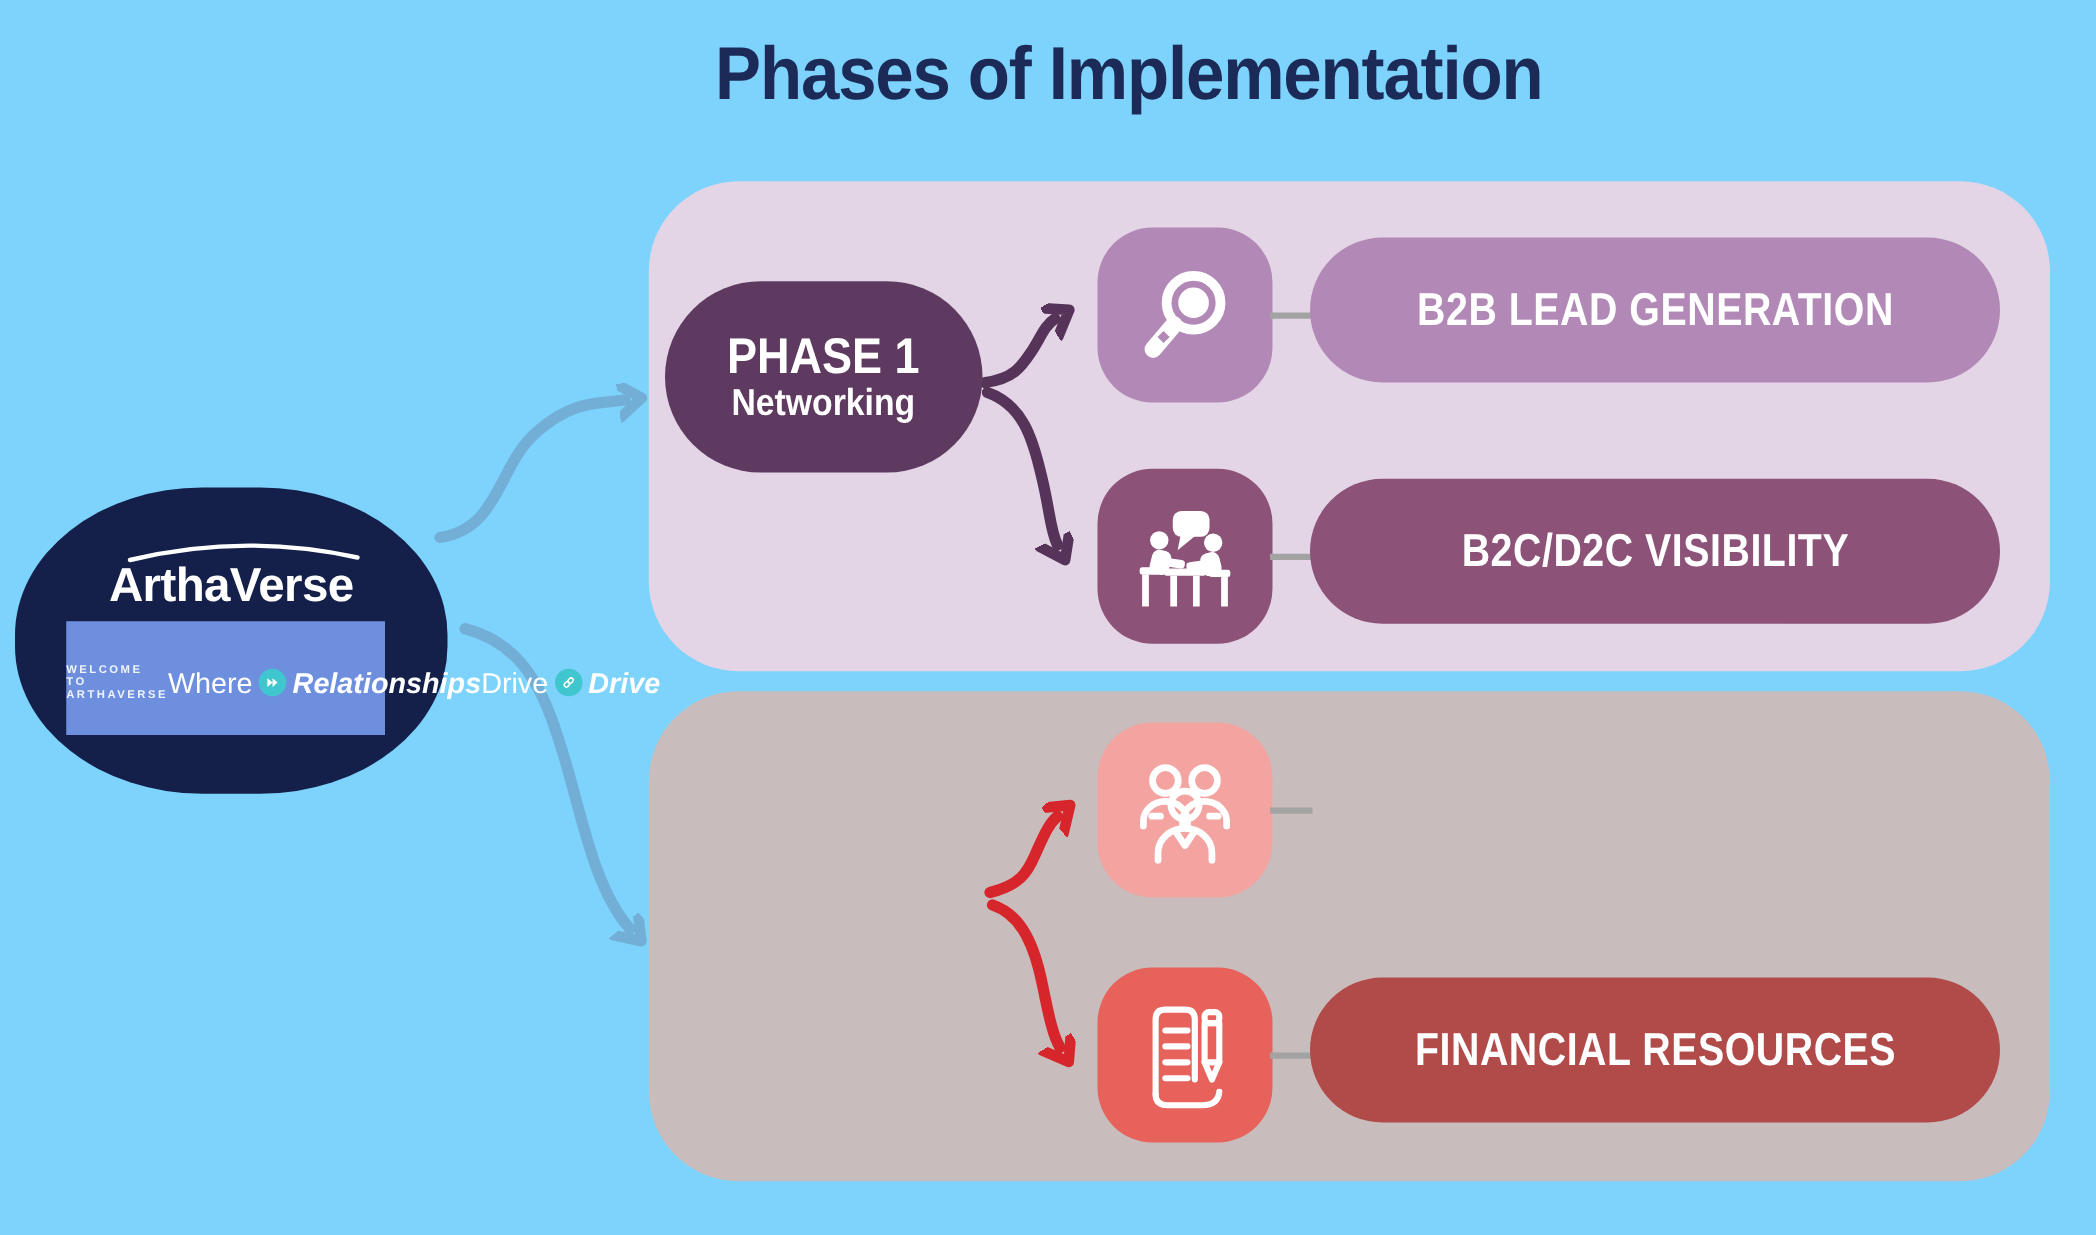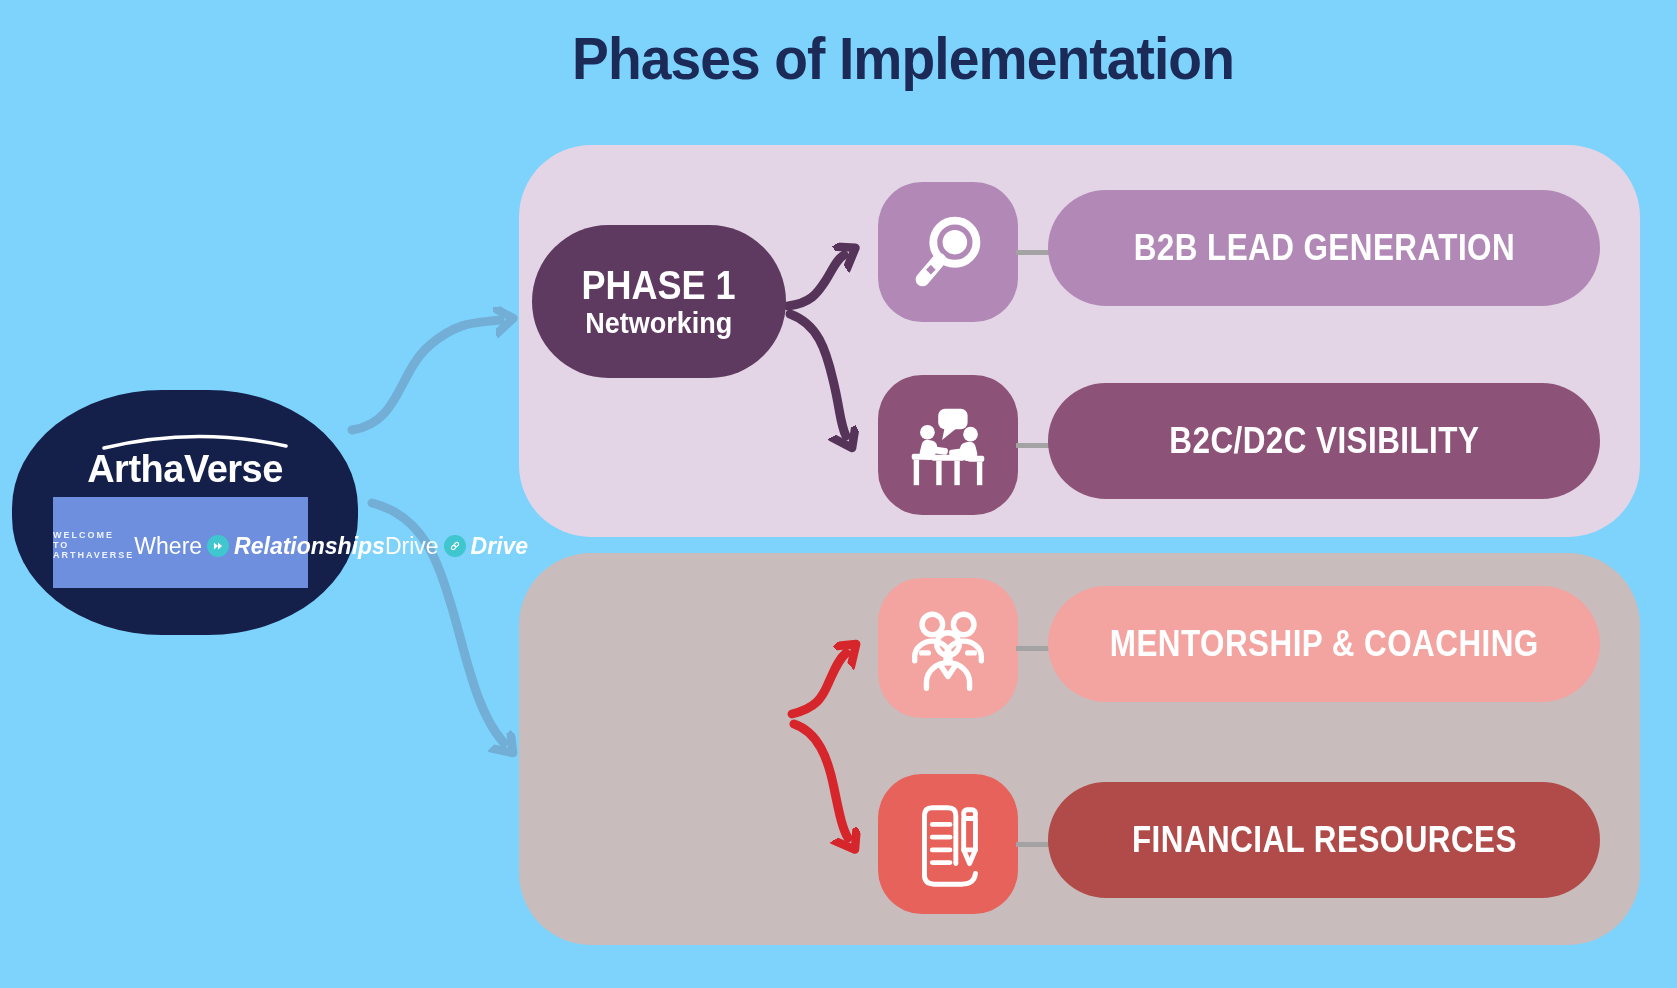--- a/index.html
+++ b/index.html
@@ -160,23 +160,20 @@
         <circle cx="66" cy="26" r="10.5"></circle>
         <path d="M48,63 v-4 a18,16 0 0 1 36,0 v4"></path>
         <line x1="70" y1="55" x2="77" y2="55"></line>
         <circle cx="50" cy="46" r="11.5"></circle>
         <path d="M28,91 v-6 a22,20 0 0 1 44,0 v6"></path>
         <path d="M42,67 L50,79 L58,67"></path>
       </g>
     </svg>
   </div>
   <div class="connector conn-3"></div>
-  <div class="pill pill-3">
-    <div class="pill-label">MENTORSHIP &amp; COACHING</div>
-  </div>
 
   <div class="tile tile-4">
     <svg width="98" height="98" viewBox="0 0 100 100">
       <g fill="none" stroke="#ffffff" stroke-width="5" stroke-linecap="round" stroke-linejoin="round">
         <path d="M26,82 V21 q0,-8 8,-8 h16 q8,0 8,8 v49"></path>
         <path d="M26,82 q0,9 10,9 h28 q13,0 14,-11"></path>
         <line x1="34" y1="30" x2="52" y2="30"></line>
         <line x1="34" y1="43" x2="52" y2="43"></line>
         <line x1="34" y1="56" x2="52" y2="56"></line>
         <line x1="34" y1="69" x2="52" y2="69"></line>

